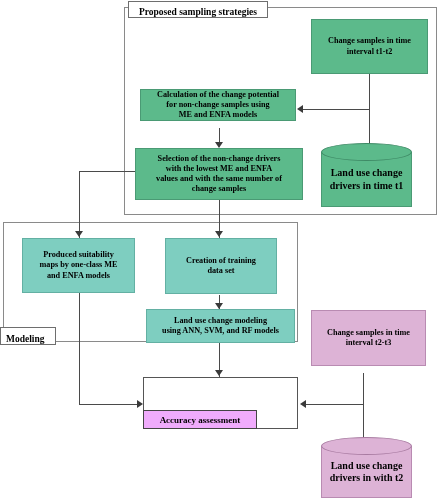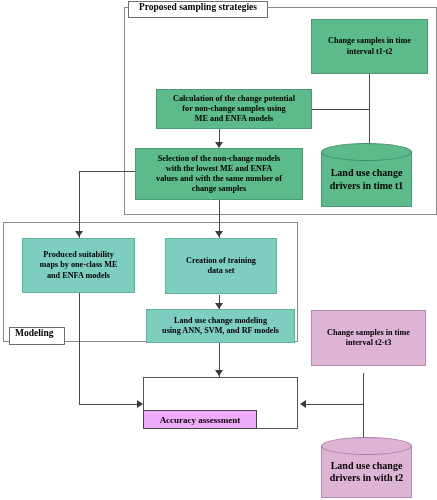--- a/index.html
+++ b/index.html
@@ -22,21 +22,21 @@
     border: 1px solid #8a8a8a;
     background: transparent;
     box-sizing: border-box;
   }
   .group-label {
     position: absolute;
     border: 1px solid #6e6e6e;
     background: #ffffff;
     box-sizing: border-box;
     display: flex;
-    align-items: flex-start;
+    align-items: flex-end;
     justify-content: center;
     font-weight: bold;
     font-size: 9.5px;
     color: #000;
     white-space: nowrap;
     padding: 0 6px;
     z-index: 6;
   }
 
   
@@ -165,21 +165,21 @@
 <body>
 
 <div id="canvas">
 
   <div class="group-box" style="left:124px; top:7px; width:313px; height:208px;"></div>
   <div class="group-label" style="left:128px; top:1px; width:140px; height:17px;">
     <span>Proposed sampling strategies</span>
   </div>
 
   <div class="group-box" style="left:3px; top:222px; width:295px; height:120px;"></div>
-  <div class="group-label" style="left:9px; top:327px; width:56px; height:18px; justify-content:flex-start; padding-left:5px;">
+  <div class="group-label" style="left:0; top:327px; width:56px; height:18px; justify-content:flex-start; padding-left:5px;">
     <span>Modeling</span>
   </div>
 
   <div class="line v" style="left:369px; top:73px; height:37px;"></div>
   <div class="line h" style="left:303px; top:109px; width:67px;"></div>
   <div class="arrow left" style="left:297px; top:105px;"></div>
 
   <div class="line v" style="left:369px; top:109px; height:36px;"></div>
 
   <div class="line v" style="left:219px; top:128px; height:17px;"></div>
@@ -208,31 +208,31 @@
 
   <div class="line v" style="left:363px; top:404px; height:34px;"></div>
 
   <div class="node green" style="left:311px; top:19px; width:117px; height:55px;">
     <span>
       <span class="txt">Change samples in time</span>
       <span class="txt">interval t1-t2</span>
     </span>
   </div>
 
-  <div class="node green" style="left:156px; top:89px; width:156px; height:40px;">
+  <div class="node green" style="left:140px; top:89px; width:156px; height:32px;">
     <span>
       <span class="txt">Calculation of the change potential</span>
       <span class="txt">for non-change samples using</span>
       <span class="txt">ME and ENFA models</span>
     </span>
   </div>
 
   <div class="node green" style="left:135px; top:148px; width:168px; height:52px;">
     <span>
-      <span class="txt">Selection of the non-change models</span>
+      <span class="txt">Selection of the non-change drivers</span>
       <span class="txt">with the lowest ME and ENFA</span>
       <span class="txt">values and with the same number of</span>
       <span class="txt">change samples</span>
     </span>
   </div>
 
   <div class="cyl green" style="left:321px; top:143px; width:91px; height:64px;">
     <div class="body"></div>
     <div class="top"></div>
     <div class="label">

